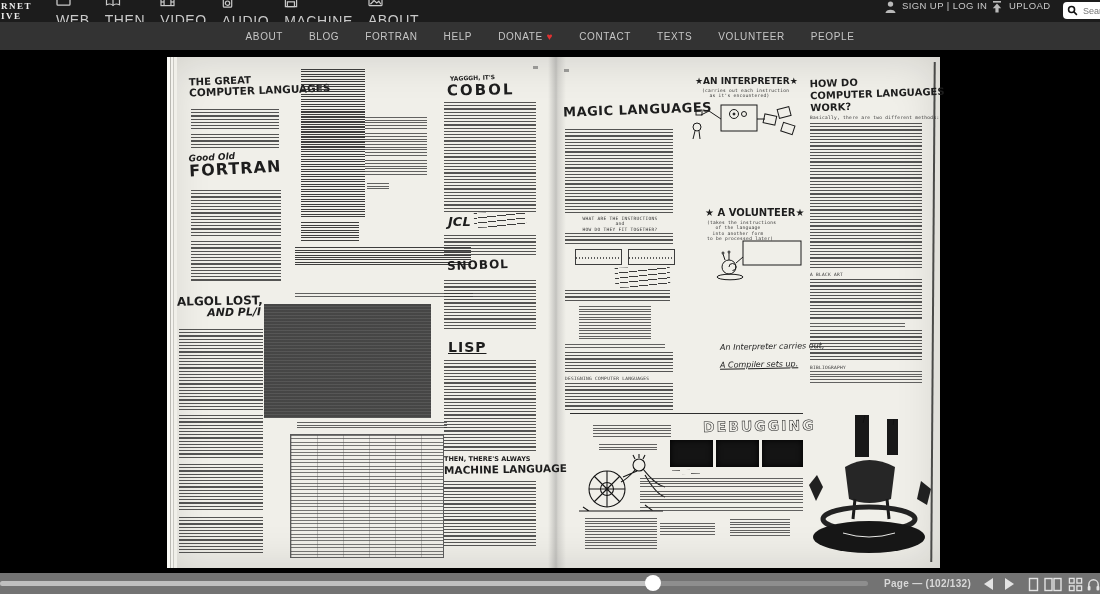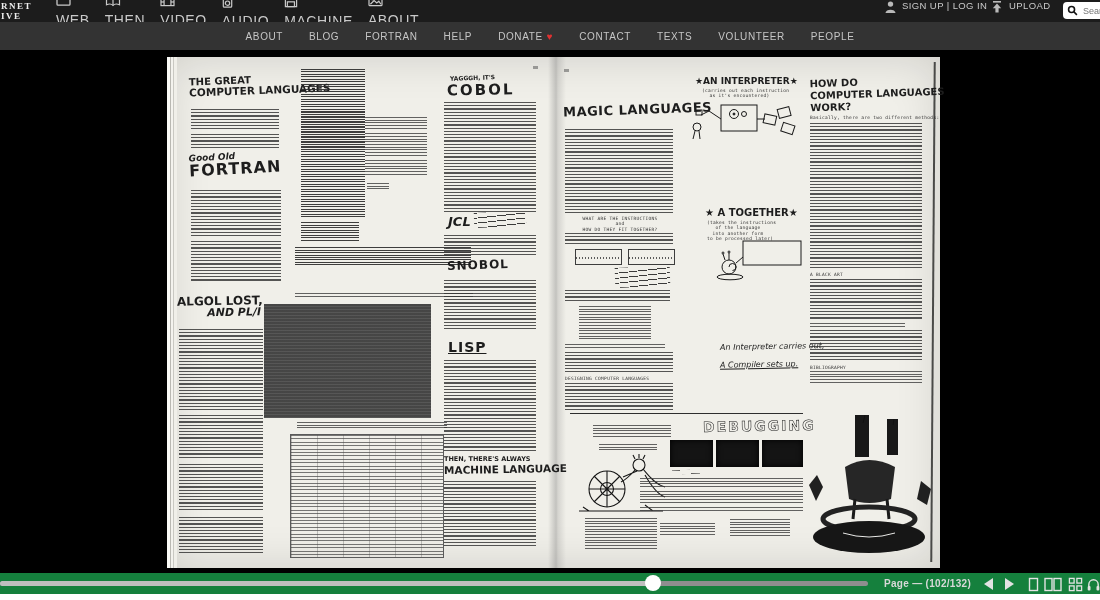--- a/index.html
+++ b/index.html
@@ -30,21 +30,21 @@
   .listing{background-image:repeating-linear-gradient(180deg,rgba(42,42,42,.9) 0 1px,transparent 1px 2.5px);}
   .printout{background-image:repeating-linear-gradient(180deg,#393939 0 1.8px,#8a8a8a 1.8px 2.4px,#4b4b4b 2.4px 3px);opacity:.93;}
   .table2{border:1px solid #5a5a5a;background-image:repeating-linear-gradient(180deg,rgba(70,70,70,.72) 0 1px,transparent 1px 3.4px),repeating-linear-gradient(90deg,rgba(70,70,70,.3) 0 1px,transparent 1px 26px);}
   .sq{background-image:repeating-linear-gradient(176deg,rgba(28,28,28,.85) 0 .9px,transparent .9px 5px);transform:rotate(-2deg);}
   .hw{font-family:"DejaVu Sans",sans-serif;color:#1d1d1d;font-weight:bold;line-height:1;white-space:nowrap;}
   .tiny{font-family:"DejaVu Sans Mono",monospace;font-size:4.5px;letter-spacing:.3px;color:#333;white-space:nowrap;line-height:1.2;}
   .minibox{border:1px solid #3d3d3d;background-image:repeating-linear-gradient(90deg,#5a5a5a 0 1px,transparent 1px 3px);background-size:100% 2px;background-position:0 60%;background-repeat:no-repeat;}
   .panel{background:#141414;box-shadow:inset 0 0 6px #000;}
   .dot{background:rgba(90,90,90,.55);}
   
-  .toolbar{position:absolute;left:0;top:573px;width:1100px;height:21px;background:#15803d;}
+  .toolbar{position:absolute;left:0;top:573px;width:1100px;height:21px;background:#737373;}
   .track{position:absolute;left:0;top:8px;width:868px;height:5px;background:#8e8e8e;border-radius:3px;}
   .trackfill{position:absolute;left:0;top:0;height:5px;width:653px;background:#bfbfbf;border-radius:3px;}
   .handle{position:absolute;left:645px;top:2px;width:16px;height:16px;border-radius:50%;background:#ffffff;cursor:pointer;}
   .pagelabel{position:absolute;left:884px;top:5px;font-size:10px;font-weight:bold;color:#d8d8d8;letter-spacing:.3px;white-space:nowrap;}
   .tbtn{position:absolute;top:3px;width:18px;height:16px;cursor:pointer;display:flex;align-items:center;justify-content:center;}
   .whitestrip{position:absolute;left:0;top:594px;width:1100px;height:6px;background:#ffffff;}
 </style>
 </head>
 <body>
 
@@ -238,21 +238,21 @@
         <path d="M34 18 L22 10 L14 14"></path>
           <rect x="9" y="9" width="6" height="5"></rect>
         <circle cx="10" cy="26" r="4"></circle>
           <path d="M8 30 L6 38 M12 30 L13 38"></path>
         <path d="M70 18 L78 18"></path>
         <rect x="77" y="14" width="12" height="9" transform="rotate(12 83 18)"></rect>
         <rect x="91" y="7" width="12" height="9" transform="rotate(-15 97 11)"></rect>
         <rect x="95" y="23" width="12" height="9" transform="rotate(18 101 27)"></rect>
       </svg>
     </div>
-    <div class="abs hw" style="left:538px;top:151px;font-size:10px;">★ A TOGETHER★</div>
+    <div class="abs hw" style="left:538px;top:151px;font-size:10px;">★ A VOLUNTEER★</div>
     <div class="abs" style="left:540px;top:163px;width:62px;text-align:center;">
       <div class="tiny">(takes the instructions</div>
       <div class="tiny">of the language</div>
       <div class="tiny">into another form</div>
       <div class="tiny">to be processed later)</div>
     </div>
     <div class="abs" style="left:548px;top:182px;">
       <svg width="90" height="42" viewBox="0 0 90 42" fill="none" stroke="#1a1a1a" stroke-width="1">
         <rect x="28" y="2" width="58" height="24"></rect>
         <circle cx="14" cy="28" r="7"></circle>

